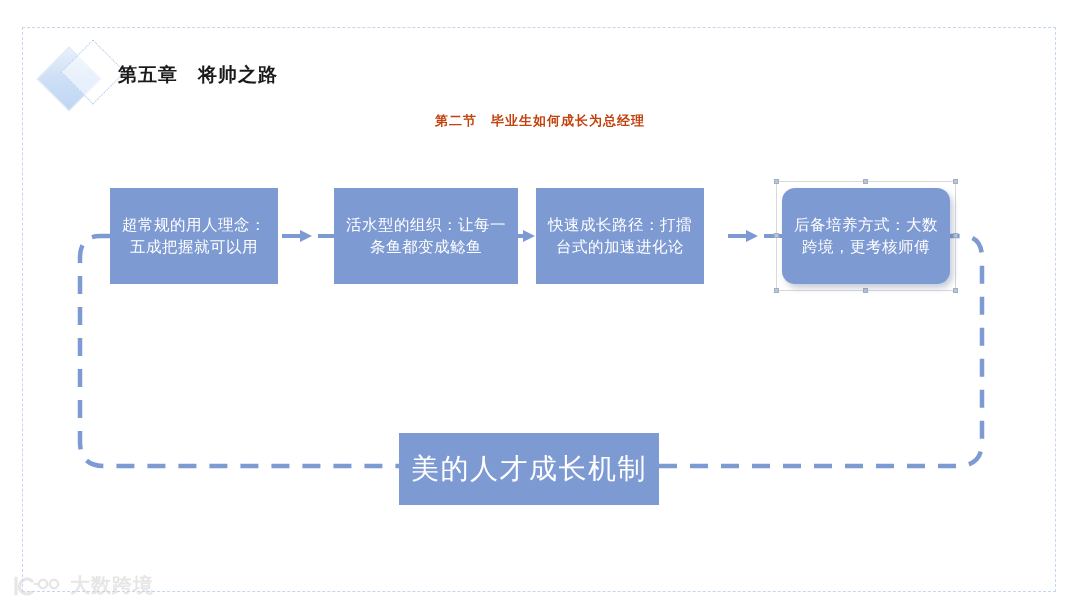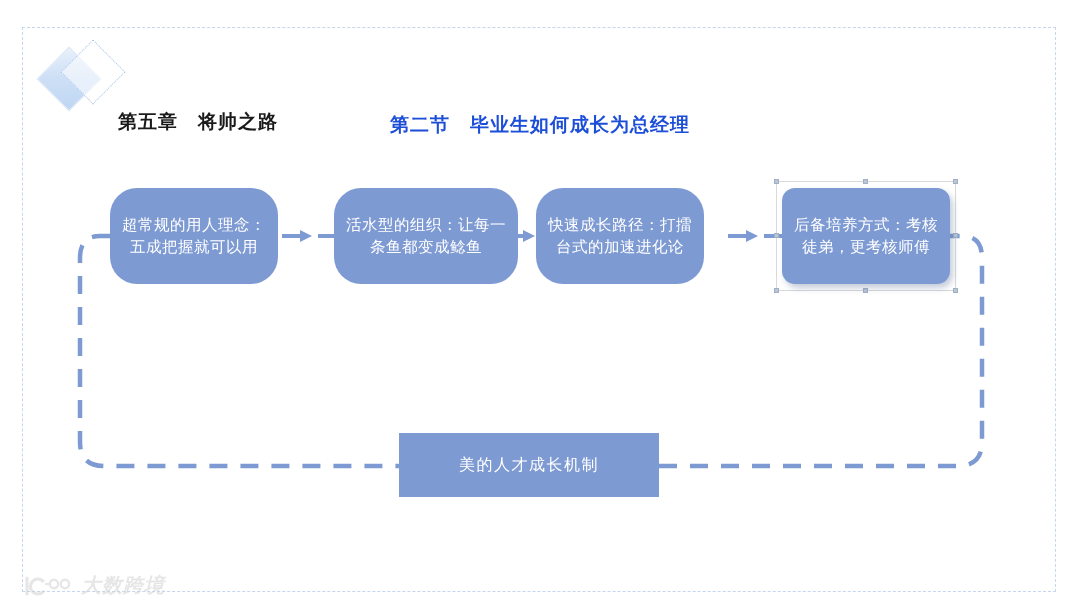--- a/index.html
+++ b/index.html
@@ -40,42 +40,41 @@
   .diamond.outline{
     left:26px;top:2px;
     background:rgba(255,255,255,0.55);
     border:1.2px dotted #a9c4e8;
   }
 
   
   #chapter-title{
     position:absolute;left:118px;top:62px;
     font-size:19px;color:#1a1a1a;font-weight:700;
-    letter-spacing:1px;white-space:pre;margin-top:47px;
+    letter-spacing:1px;white-space:pre;
   }
   #section-title{
     position:absolute;left:0;top:112px;width:1080px;
     text-align:center;
-    font-size:19px;color:#1d4ed8;font-weight:700;
+    font-size:13px;color:#c2410c;font-weight:700;
     letter-spacing:1px;white-space:pre;
   }
 
   
   .pbox{
     position:absolute;
     background:#7e9ad3;
     color:#ffffff;
     display:flex;align-items:center;justify-content:center;
     text-align:center;
     font-size:15.5px;
     line-height:1.42;
     letter-spacing:0.5px;
     box-sizing:border-box;
     padding:4px 8px;
-    border-radius:27px;
   }
   #box-1{left:110px;top:188px;width:168px;height:96px;}
   #box-2{left:334px;top:188px;width:184px;height:96px;}
   #box-3{left:536px;top:188px;width:168px;height:96px;}
   #box-4{
     left:782px;top:188px;width:168px;height:96px;
     border-radius:13px;
     box-shadow:3px 4px 6px rgba(90,110,150,0.35);
   }
   
@@ -94,44 +93,43 @@
   .sel-handle.tm{left:calc(50% - 3px);top:-3px;}
   .sel-handle.tr{right:-3px;top:-3px;}
   .sel-handle.ml{left:-3px;top:calc(50% - 3px);}
   .sel-handle.mr{right:-3px;top:calc(50% - 3px);}
   .sel-handle.bl{left:-3px;bottom:-3px;}
   .sel-handle.bm{left:calc(50% - 3px);bottom:-3px;}
   .sel-handle.br{right:-3px;bottom:-3px;}
 
   
   #summary-box{
-    position:absolute;left:399px;top:433px;width:260px;height:64px;
+    position:absolute;left:399px;top:433px;width:260px;height:72px;
     background:#7e9ad3;color:#ffffff;
     display:flex;align-items:center;justify-content:center;
-    font-size:16px;letter-spacing:1.5px;
+    font-size:28px;letter-spacing:1.5px;
   }
 
   
   .connector{position:absolute;height:22px;}
   #conn-1{left:280px;top:225px;width:56px;}
   #conn-2{left:503px;top:225px;width:56px;}
   #conn-3{left:726px;top:225px;width:58px;}
 
   
   #loop{
     position:absolute;left:0;top:0;width:1080px;height:608px;
     pointer-events:none;
   }
 
   
   #watermark{
-    position:absolute;left:23px;top:572px;
+    position:absolute;left:12px;top:572px;
     display:flex;align-items:center;gap:6px;
     opacity:0.55;
-    font-style:italic;
   }
   #watermark-text{
     font-size:20px;font-weight:700;color:#d2d2d2;
     letter-spacing:1px;
   }
 </style>
 </head>
 <body>
 
 <div id="slide">
@@ -175,21 +173,21 @@
   <div id="box-4-selection">
     <span class="sel-handle tl"></span>
     <span class="sel-handle tm"></span>
     <span class="sel-handle tr"></span>
     <span class="sel-handle ml"></span>
     <span class="sel-handle mr"></span>
     <span class="sel-handle bl"></span>
     <span class="sel-handle bm"></span>
     <span class="sel-handle br"></span>
   </div>
-  <div class="pbox" id="box-4">后备培养方式：考核徒弟，更考核师傅</div>
+  <div class="pbox" id="box-4">后备培养方式：大数跨境，更考核师傅</div>
 
   <div id="summary-box">美的人才成长机制</div>
 
   <div id="watermark">
     <svg width="52" height="26" viewBox="0 0 52 26" xmlns="http://www.w3.org/2000/svg">
       <path d="M4 5 L4 21" stroke="#d2d2d2" stroke-width="3.2" fill="none" stroke-linecap="round"></path>
       <path d="M20 8 A7.5 7.5 0 1 0 20 19" stroke="#d2d2d2" stroke-width="3.2" fill="none" stroke-linecap="round"></path>
       <circle cx="31" cy="11" r="4.2" stroke="#d2d2d2" stroke-width="2.4" fill="none"></circle>
       <circle cx="42" cy="11" r="4.2" stroke="#d2d2d2" stroke-width="2.4" fill="none"></circle>
       <path d="M26 11 L22 11" stroke="#d2d2d2" stroke-width="2.2" fill="none"></path>

